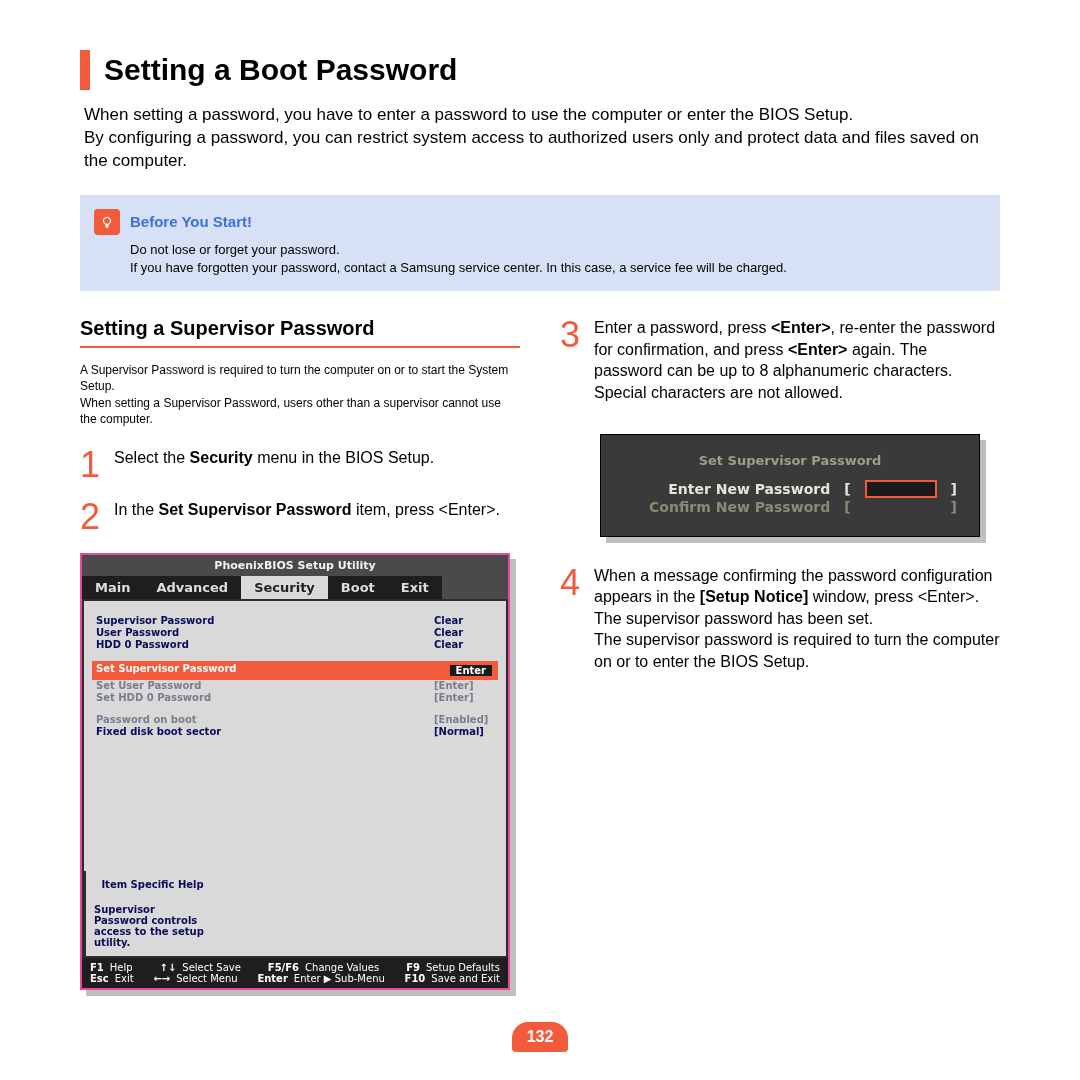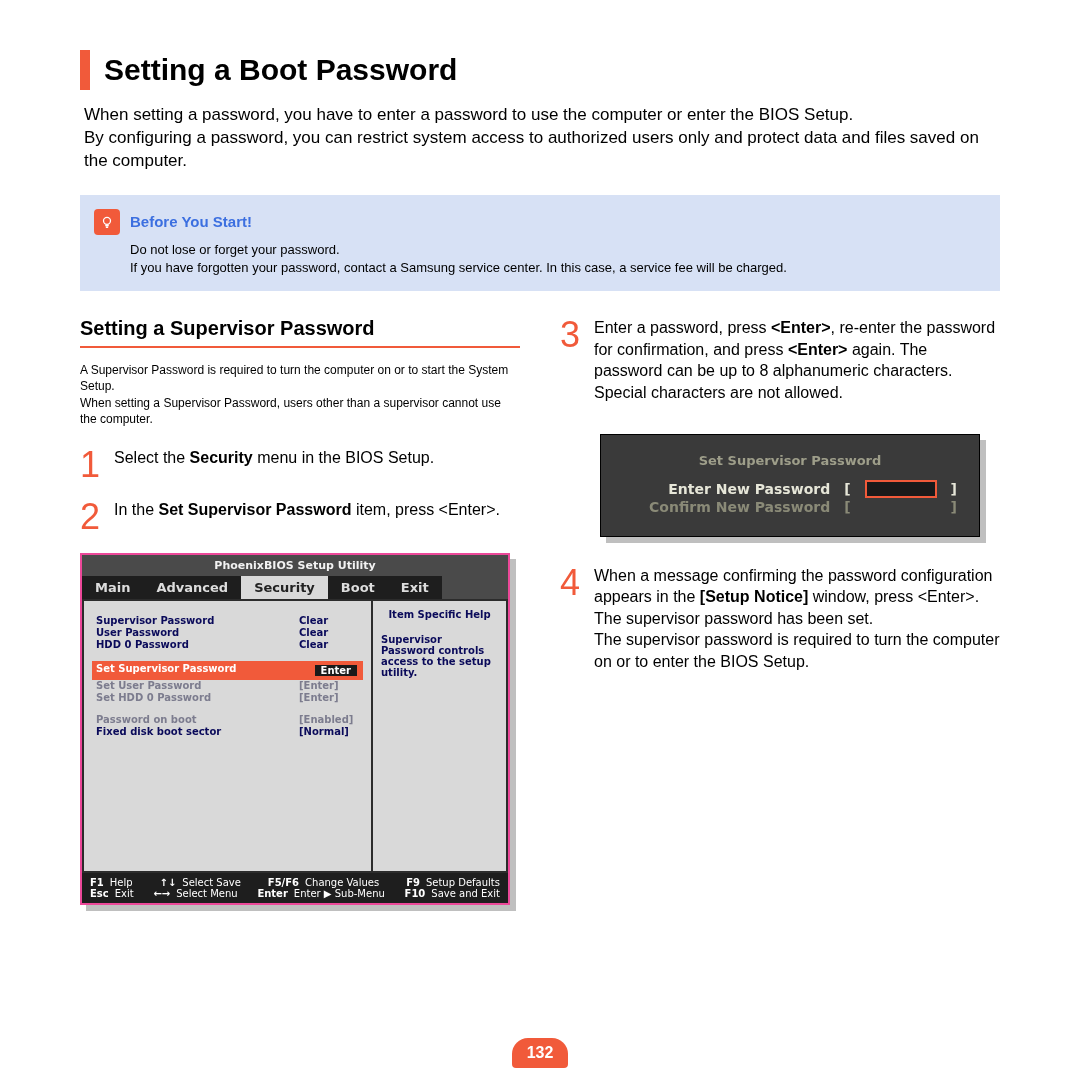--- a/index.html
+++ b/index.html
@@ -21,21 +21,21 @@
   .step { display:flex; margin-bottom:16px; }
   .step-num { color:#f15a3a; font-size:36px; font-weight:normal; line-height:1; min-width:34px; }
   .step-body { font-size:16px; line-height:1.35; }
   .bold { font-weight:bold; }
   
   .bios { border:2px solid #ec4899; background:#4a4a4a; color:#efefef; font-family: "Lucida Grande","DejaVu Sans",sans-serif; font-size:11px; margin-top:18px; width:430px; box-shadow: 6px 6px 0 rgba(0,0,0,0.25); }
   .bios-title { text-align:center; padding:4px 0; font-weight:bold; color:#f2f2f2; font-size:11px; }
   .bios-tabs { display:flex; }
   .bios-tab { padding:4px 13px; background:#1e1e1e; color:#ddd; font-weight:bold; font-size:13px; }
   .bios-tab.active { background:#d9d9d9; color:#222; }
-  .bios-body { display:flex; background:#d9d9d9; border:2px solid #2c2c2c; }
+  .bios-body { display:flex; background:#d9d9d9; border:2px solid #2c2c2c;flex-direction:column; }
   .bios-left { flex:1; padding:14px 12px 12px 12px; min-height:270px; color:#0a0a5a; position:relative; }
   .bios-right { width:135px; border-left:2px solid #2c2c2c; padding:8px; color:#0a0a5a; }
   .bios-right-title { text-align:center; font-weight:bold; font-size:10px; margin-bottom:14px; }
   .bios-row { display:flex; font-size:10px; font-weight:bold; margin-bottom:1px; }
   .bios-row .label { flex:1; }
   .bios-row .value { width:60px; }
   .bios-row.hl { background:#f15a3a; color:#fff; outline:2px solid #f15a3a; margin:2px -2px; padding:0 2px; }
   .hl-val { background:#1a1a1a; color:#fff; padding:0 6px; display:inline-block; border:2px solid #f15a3a; font-size:10px;}
   .bios-row.dim { color:#7c7c8e; }
   .bios-footer { background:#1e1e1e; color:#fff; font-size:10px; padding:4px 8px; }
@@ -43,21 +43,21 @@
   .bios-footer-row span { white-space:nowrap; }
   .bf-k { font-weight:bold; margin-right:6px; }
   
   .dialog { background:#3a3a3a; border:1px solid #000; padding:18px 22px 20px 22px; width:380px; margin:30px 0 28px 40px; color:#c9c9b0; font-family: "Lucida Grande","DejaVu Sans",sans-serif; box-shadow:6px 6px 0 rgba(0,0,0,0.25); }
   .dialog-title { text-align:center; font-weight:bold; color:#9e9e8a; font-size:13px; margin-bottom:12px; }
   .dialog-row { display:flex; align-items:center; justify-content:flex-end; gap:14px; color:#e6e6d8; font-size:14px; font-weight:bold; }
   .dialog-row.dim2 { color:#8a8a77; }
   .field { width:72px; height:18px; display:inline-flex; align-items:center; }
   .field.hl2 { border:2px solid #f15a3a; background:#1a1a1a; }
   .bracket { font-weight:bold; }
-  .page-num { position:absolute; bottom:12px; left:50%; transform:translateX(-50%); background:#f15a3a; color:#fff; font-size:16px; font-weight:bold; width:56px; height:30px; display:flex; align-items:center; justify-content:center; border-radius:16px 16px 4px 4px; }
+  .page-num { position:absolute; bottom:28px; left:50%; transform:translateX(-50%); background:#f15a3a; color:#fff; font-size:16px; font-weight:bold; width:56px; height:30px; display:flex; align-items:center; justify-content:center; border-radius:16px 16px 4px 4px; }
   .bulb { width:14px; height:14px; }
 </style>
 </head>
 <body>
 
 <div class="title-row">
   <div class="title-bar"></div>
   <div class="title">Setting a Boot Password</div>
 </div>
 <div class="intro" style="white-space:pre-line;">When setting a password, you have to enter a password to use the computer or enter the BIOS Setup.

